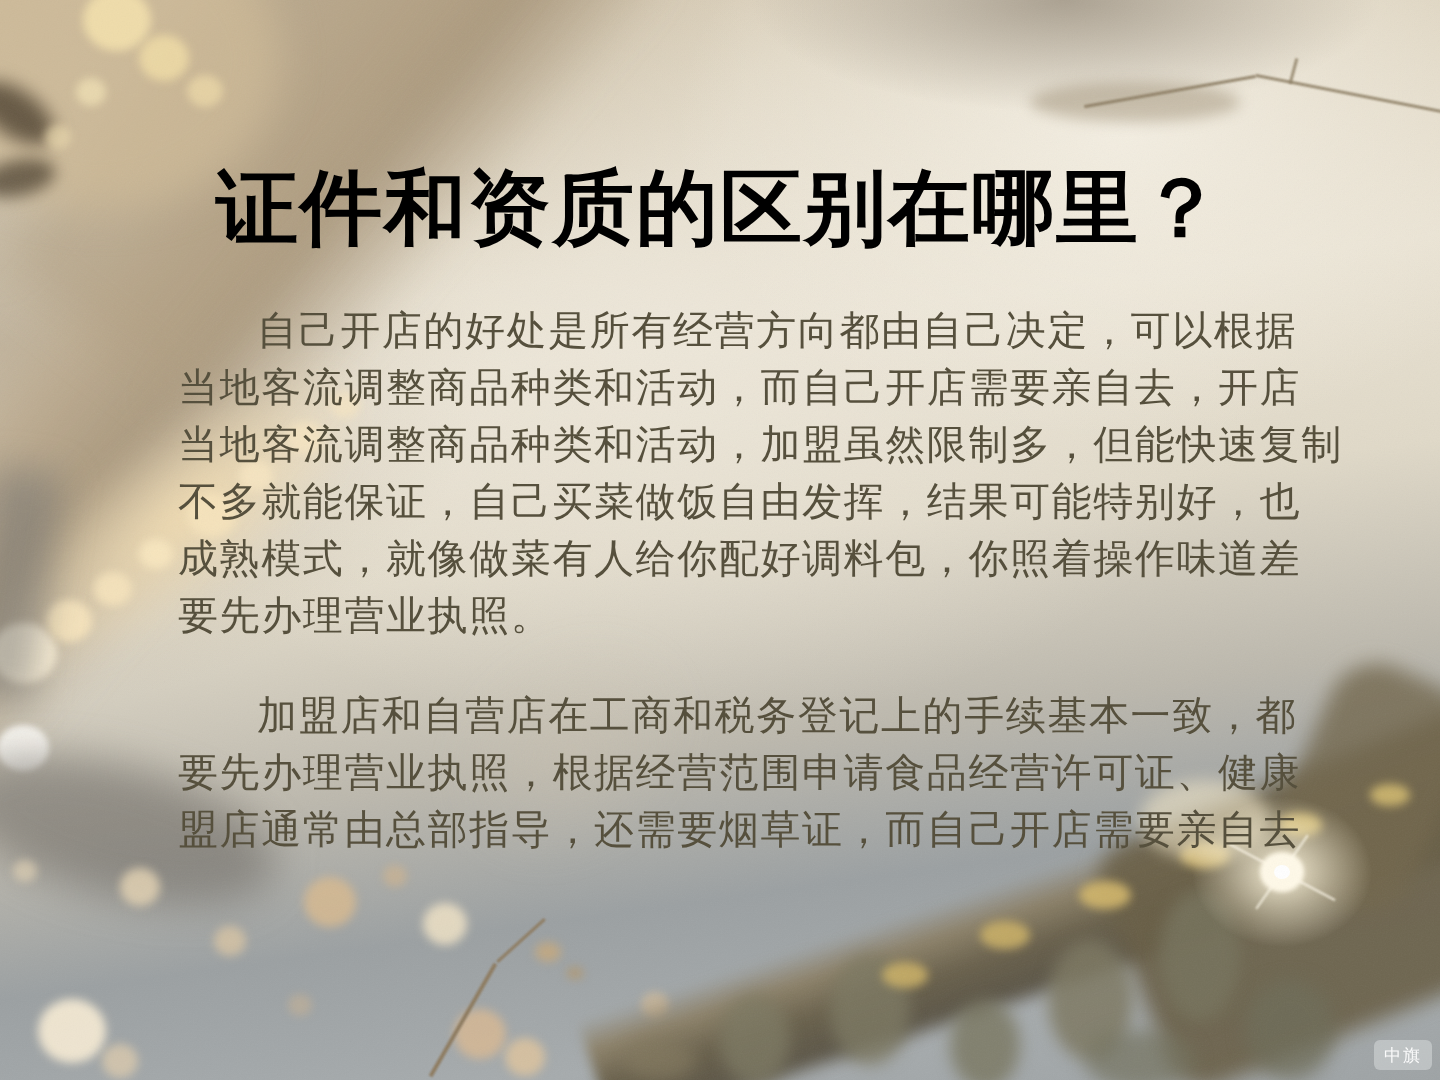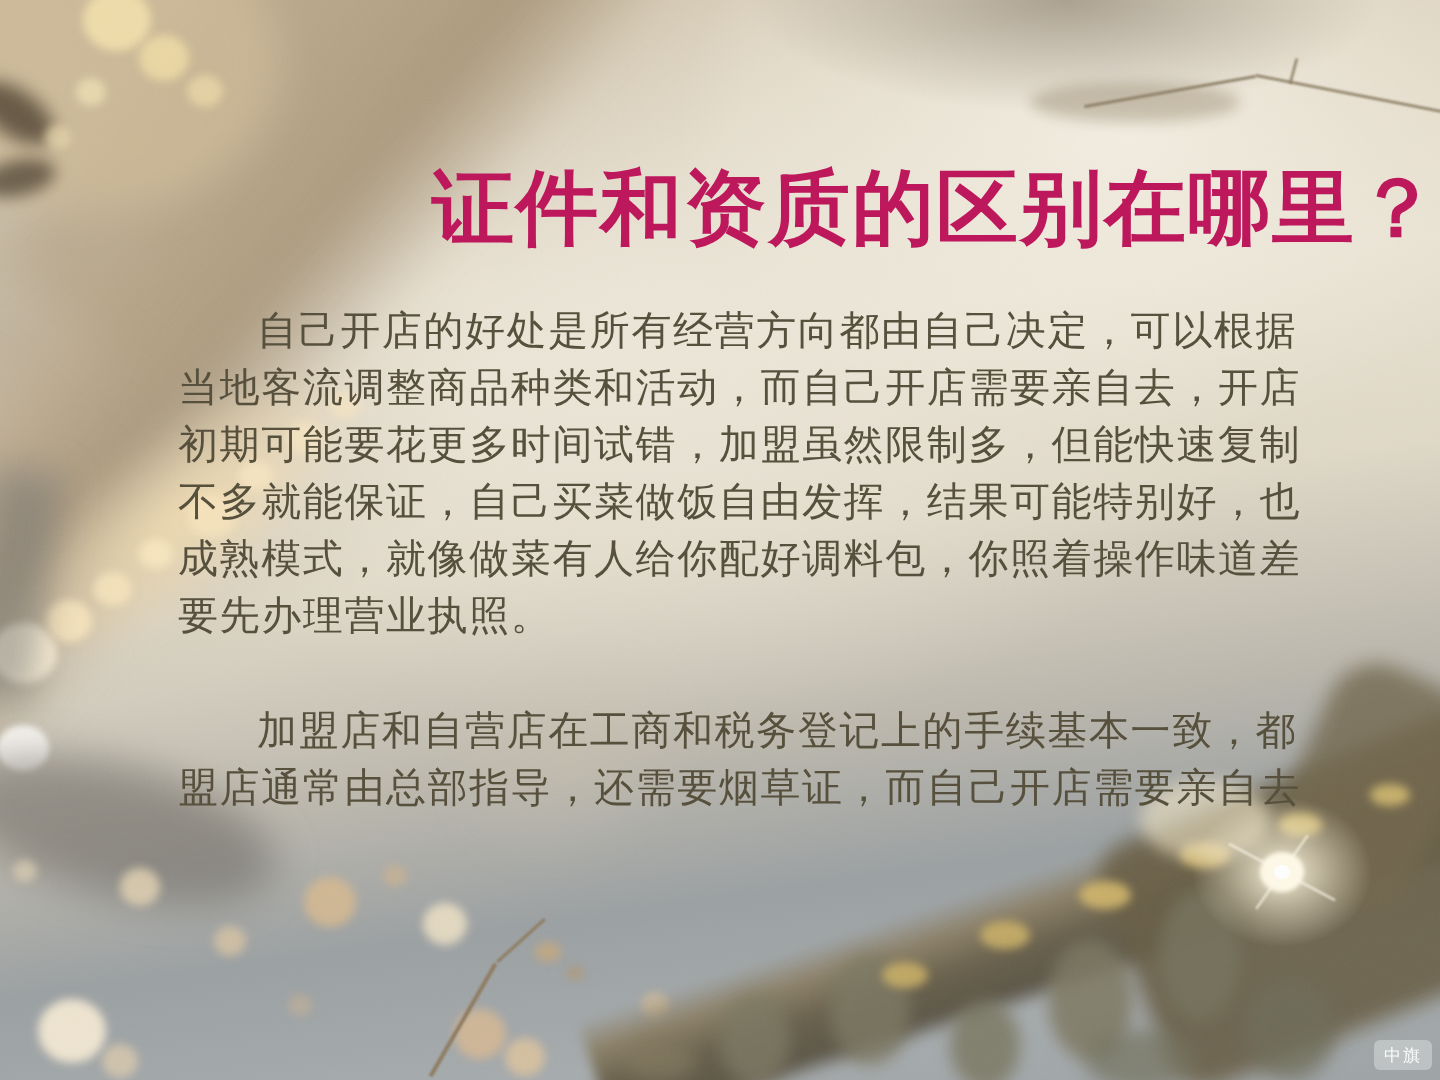--- a/index.html
+++ b/index.html
@@ -16,31 +16,31 @@
     left:0; top:0; width:1440px; height:1080px;
     background:
       radial-gradient(ellipse 420px 150px at 74% 0%,   rgba(160,150,134,0.85), rgba(160,150,134,0) 75%),
       radial-gradient(ellipse 640px 440px at 78% 12%,  rgba(244,239,227,0.95), rgba(244,239,227,0) 70%),
       radial-gradient(ellipse 900px 600px at 46% 30%,  rgba(238,232,219,0.80), rgba(238,232,219,0) 68%),
       radial-gradient(ellipse 520px 330px at 26% 6%,   rgba(182,164,134,0.70), rgba(182,164,134,0) 72%),
       radial-gradient(ellipse 700px 520px at 0% 32%,   rgba(152,134,107,0.45), rgba(152,134,107,0) 70%),
       linear-gradient(172deg,#cdbfa7 0%,#dcd2bd 14%,#e9e2d2 34%,#e0d9c8 50%,#bcb8ad 66%,#9ba0a2 78%,#a6abad 90%,#9ea3a5 100%);
   }
   .title{
-    position:absolute; top:104px; left:0; width:1440px; text-align:right;
+    position:absolute; top:104px; left:0; width:1440px; text-align:center;
     font-family:"Liberation Serif","DejaVu Serif",serif; font-weight:bold;
-    font-size:82px; line-height:100px; letter-spacing:2px; color:#be185d;
+    font-size:82px; line-height:100px; letter-spacing:2px; color:#000000;
     z-index:10;
   }
   .content{
     position:absolute; top:302px; left:178px; width:1092px; z-index:10;
     font-size:40px; line-height:57px; letter-spacing:1.6px; color:#56503d;
   }
   .para .line{white-space:nowrap;font-family:Liberation Serif, serif;}
-  .para + .para{margin-top:58px;}
+  .para + .para{margin-top:43px;}
   .indent{padding-left:79px;}
   .watermark{
     position:absolute; right:8px; bottom:10px; width:58px; height:30px; z-index:12;
     border-radius:6px; background:rgba(240,242,242,0.38);
     display:flex; align-items:center; justify-content:center;
     font-size:17px; letter-spacing:2px; color:rgba(255,255,255,0.92);
   }
   #grain{position:absolute; left:0; top:0; z-index:6; opacity:0.06; pointer-events:none;}
 </style>
 </head>
@@ -134,27 +134,28 @@
       </filter>
     <rect width="1440" height="1080" filter="url(#g)"></rect>
   </svg>
 
   <h1 class="title">证件和资质的区别在哪里？</h1>
 
   <div class="content">
     <div class="para">
       <div class="line indent">自己开店的好处是所有经营方向都由自己决定，可以根据</div>
       <div class="line">当地客流调整商品种类和活动，而自己开店需要亲自去，开店</div>
-      <div class="line">初期可能要花更多时间试错，加盟虽然限制多，但能快速复制</div>
+      <div class="line">当地客流调整商品种类和活动，加盟虽然限制多，但能快速复制</div>
       <div class="line">不多就能保证，自己买菜做饭自由发挥，结果可能特别好，也</div>
       <div class="line">成熟模式，就像做菜有人给你配好调料包，你照着操作味道差</div>
       <div class="line">要先办理营业执照。</div>
     </div>
     <div class="para">
       <div class="line indent">加盟店和自营店在工商和税务登记上的手续基本一致，都</div>
+      <div class="line">要先办理营业执照，根据经营范围申请食品经营许可证、健康</div>
       <div class="line">盟店通常由总部指导，还需要烟草证，而自己开店需要亲自去</div>
     </div>
   </div>
 
   <div class="watermark">
     <span>中旗</span>
   </div>
 
 </div>
 

